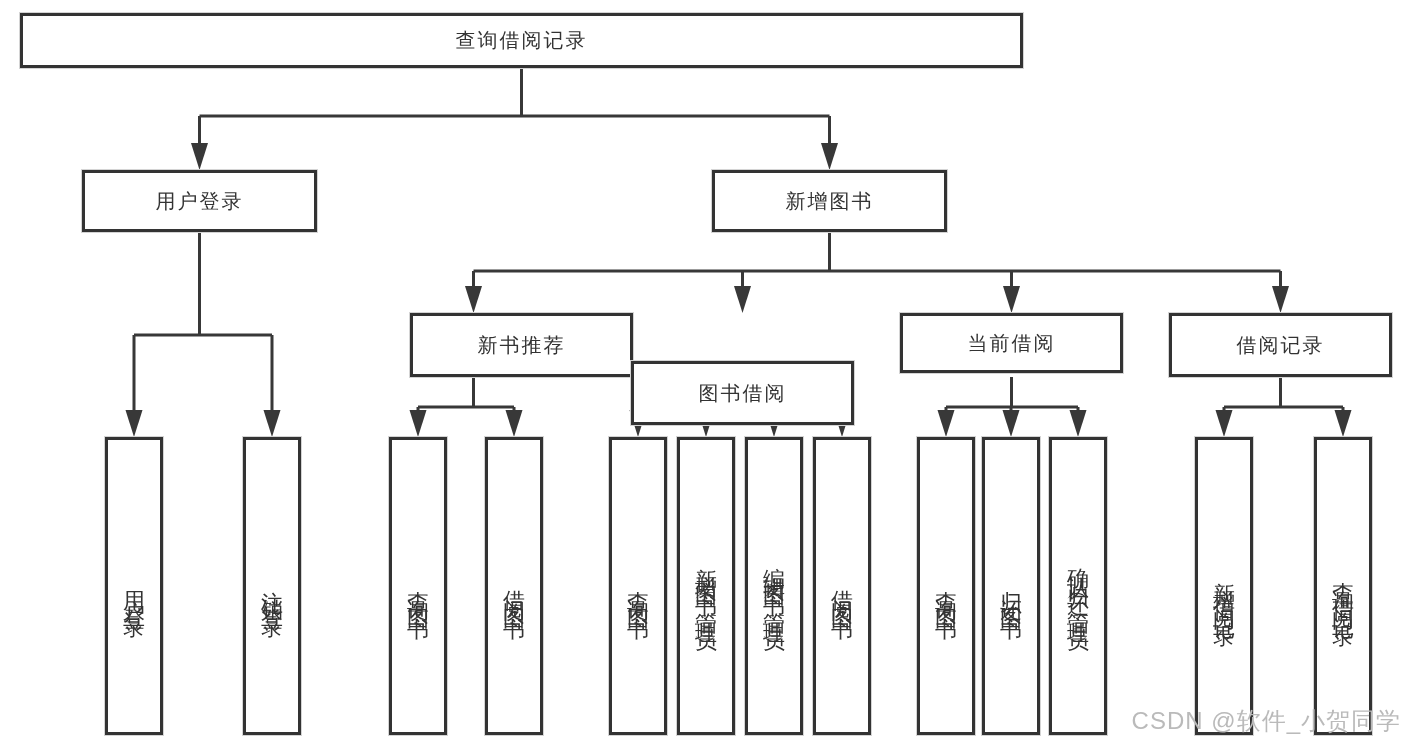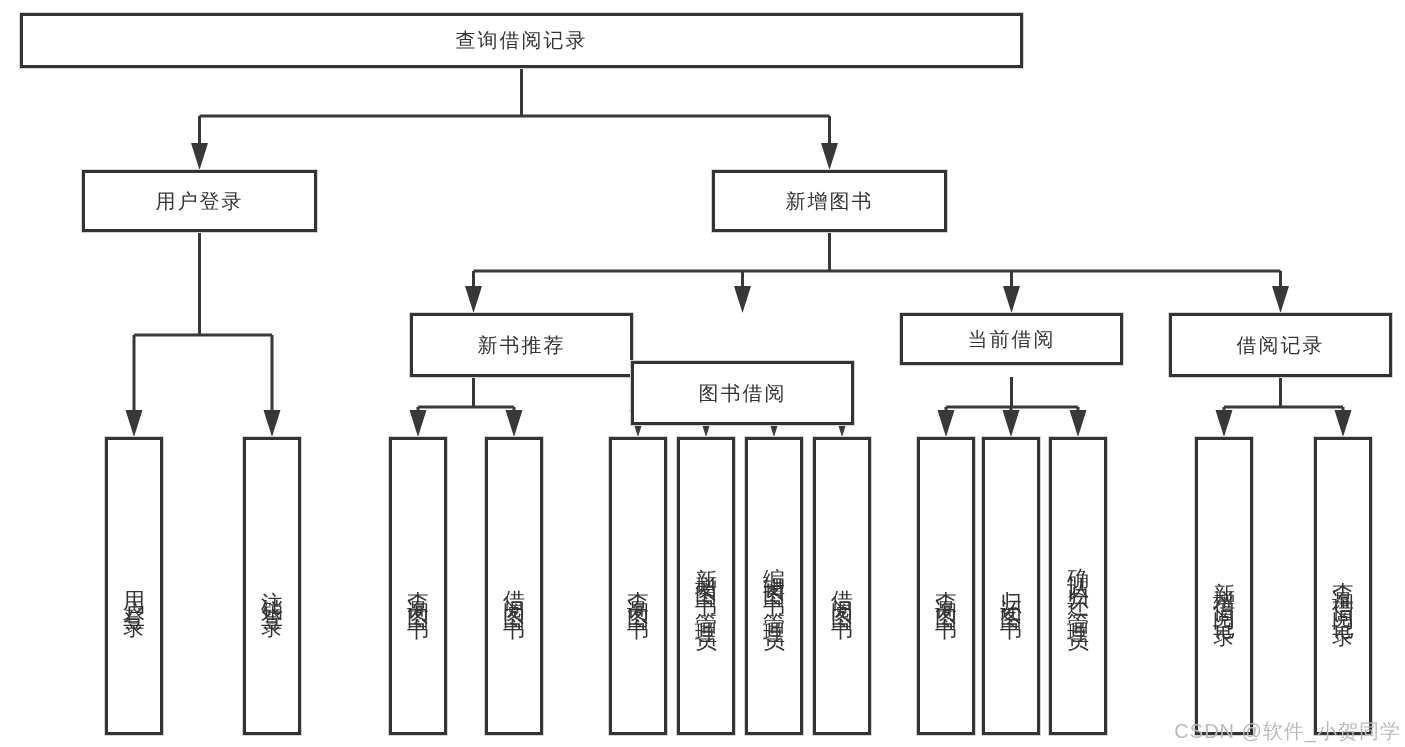--- a/index.html
+++ b/index.html
@@ -50,22 +50,22 @@
     text-orientation: mixed;
     font-size: 22px;
     line-height: 1;
     letter-spacing: 9px;
     margin-bottom: -9px;
     color: var(--text, #333);
   }
   .watermark {
     position: absolute;
     right: 4px;
-    bottom: 2px;
-    font-size: 20px;
+    bottom: 10px;
+    font-size: 24px;
     letter-spacing: 1px;
     color: var(--watermark, #bababa);
     z-index: 2;
     white-space: nowrap;
   }
 </style>
 </head>
 <body>
 
 <div class="canvas">
@@ -103,21 +103,21 @@
   <div class="box h" style="left:712px; top:170px; width:235px; height:62px;">
     <span>新增图书</span>
   </div>
 
   <div class="box h" style="left:362px; top:313px; width:223px; height:64px;margin-left:48px;">
     <span>新书推荐</span>
   </div>
   <div class="box h" style="left:631px; top:313px; width:223px; height:64px;margin-top:48px;">
     <span>图书借阅</span>
   </div>
-  <div class="box h" style="left:900px; top:313px; width:223px; height:52px;">
+  <div class="box h" style="left:900px; top:313px; width:223px; height:60px;">
     <span>当前借阅</span>
   </div>
   <div class="box h" style="left:1169px; top:313px; width:223px; height:64px;">
     <span>借阅记录</span>
   </div>
 
   <div class="box v" style="left:105px; top:437px; width:58px; height:298px;">
     <span>用户登录</span>
   </div>
   <div class="box v" style="left:243px; top:437px; width:58px; height:298px;">

